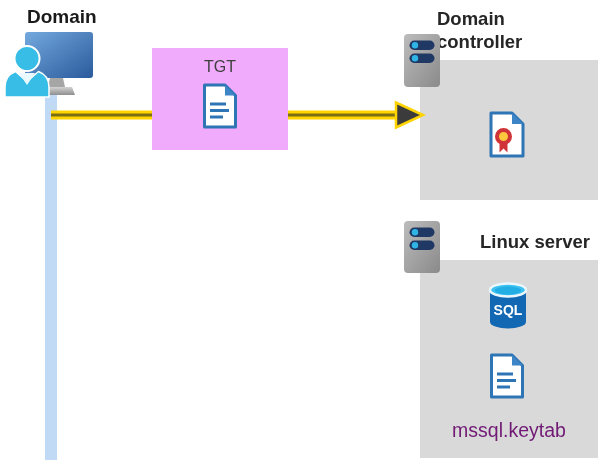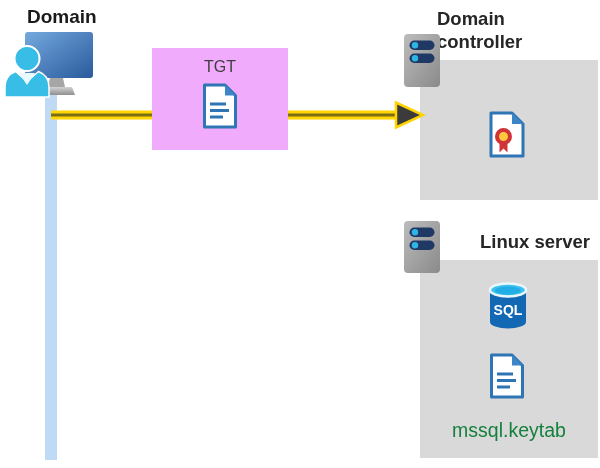--- a/index.html
+++ b/index.html
@@ -43,21 +43,21 @@
   .dc-server{left:403px;top:33px;}
   .linux-server-icon{left:403px;top:220px;}
   .dc-label{left:437px;top:8px;width:112px;}
   .linux-label{left:456px;top:231px;white-space:nowrap;margin-left:24px;}
   .cert-icon{left:487px;top:111px;}
   .sql-icon{left:487px;top:281px;}
   .keytab-icon{left:488px;top:352px;}
   .keytab-label{
     left:420px;top:419px;width:178px;
     text-align:center;
-    font-size:19.5px;color:#15803d;
+    font-size:19.5px;color:#701a75;
   }
 </style>
 </head>
 <body>
 
 <div class="canvas">
 
   <div class="abs v-line"></div>
 
   <div class="abs gray-box dc-box"></div>

